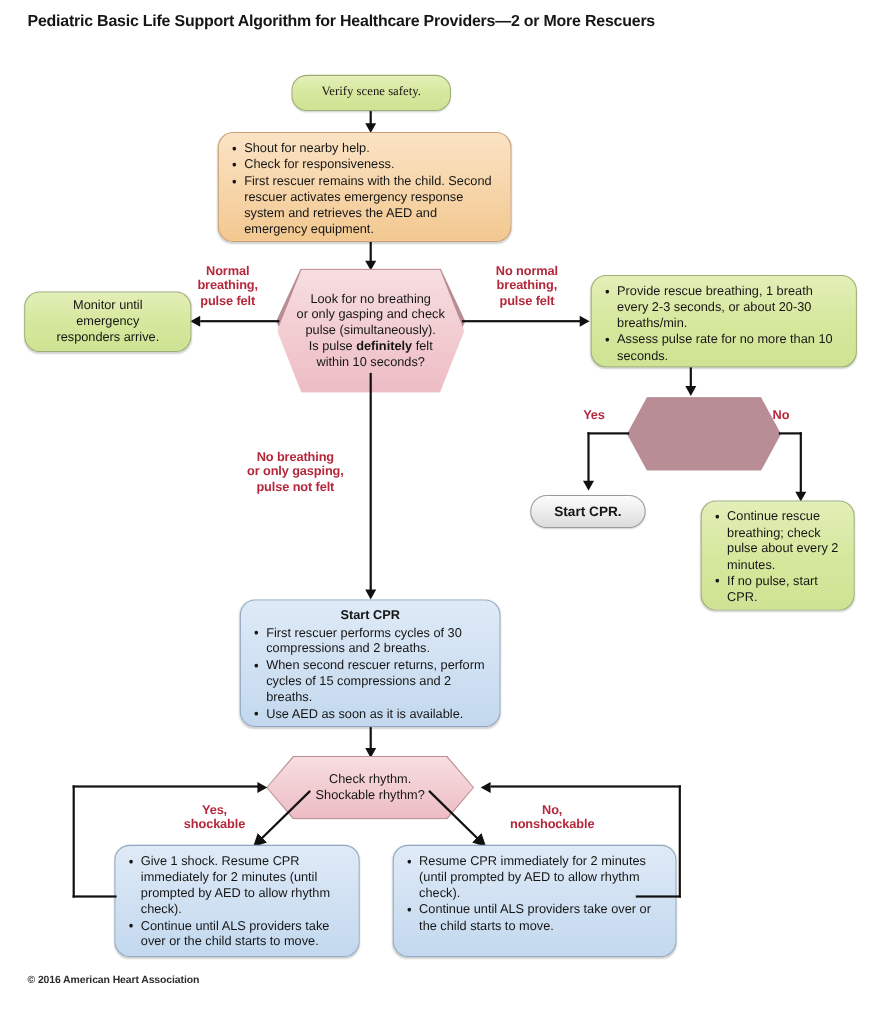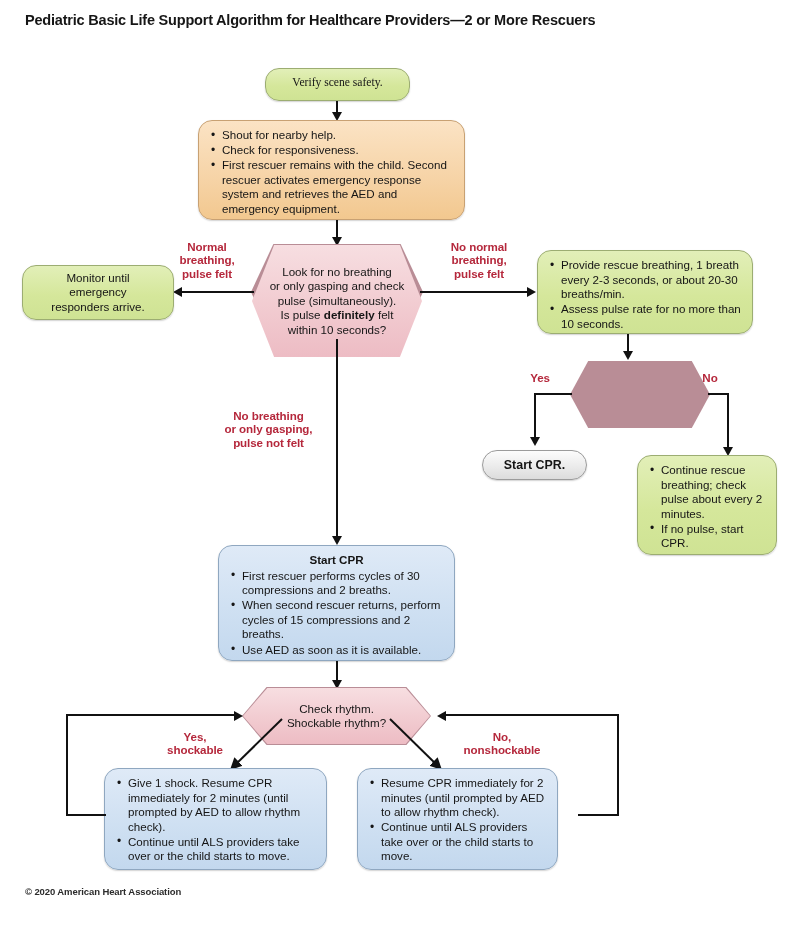--- a/index.html
+++ b/index.html
@@ -219,21 +219,21 @@
   </div>
 
   <div class="redlabel" style="left:420px; top:240px; width:118px;">
     <div>No normal</div>
     <div>breathing,</div>
     <div>pulse felt</div>
   </div>
   <div class="ln hline" style="left:420px; top:291px; width:108px;"></div>
   <div class="arrow arrow-right" style="left:527px; top:286.5px;"></div>
 
-  <div class="node rounded green" style="left:537px; top:250px; width:216px; height:84px;">
+  <div class="node rounded green" style="left:537px; top:250px; width:242px; height:84px;">
     <ul class="bullets">
       <li>Provide rescue breathing, 1 breath every 2-3 seconds, or about 20-30 breaths/min.</li>
       <li>Assess pulse rate for no more than 10 seconds.</li>
     </ul>
   </div>
 
   <div class="ln vline" style="left:627px; top:334px; height:22px;"></div>
   <div class="arrow arrow-down" style="left:622.5px; top:351px;"></div>
 
   <div class="hex-border" style="left:570px; top:361px; width:140px; height:67px;"></div>
@@ -315,32 +315,32 @@
     <line x1="8" y1="3" x2="58" y2="52" stroke="#111111" stroke-width="2" marker-end="url(#ah2)"></line>
   </svg>
 
   <div class="node rounded blue" style="left:104px; top:768px; width:223px; height:102px;">
     <ul class="bullets">
       <li>Give 1 shock. Resume CPR immediately for 2 minutes (until prompted by AED to allow rhythm check).</li>
       <li>Continue until ALS providers take over or the child starts to move.</li>
     </ul>
   </div>
 
-  <div class="node rounded blue" style="left:357px; top:768px; width:201px; height:102px;">
+  <div class="node rounded blue" style="left:357px; top:768px; width:258px; height:102px;">
     <ul class="bullets">
       <li>Resume CPR immediately for 2 minutes (until prompted by AED to allow rhythm check).</li>
       <li>Continue until ALS providers take over or the child starts to move.</li>
     </ul>
   </div>
 
   <div class="ln hline" style="left:66px; top:814px; width:40px;"></div>
   <div class="ln vline" style="left:66px; top:714px; height:102px;"></div>
   <div class="ln hline" style="left:66px; top:714px; width:172px;"></div>
   <div class="arrow arrow-right" style="left:234px; top:710.5px;"></div>
 
   <div class="ln hline" style="left:578px; top:814px; width:41px;"></div>
   <div class="ln vline" style="left:617px; top:714px; height:102px;"></div>
   <div class="ln hline" style="left:446px; top:714px; width:173px;"></div>
   <div class="arrow arrow-left" style="left:437px; top:710.5px;"></div>
 
-  <div class="footer">© 2020 American Heart Association</div>
+  <div class="footer">© 2016 American Heart Association</div>
 
 </div>
 
 </body></html>

